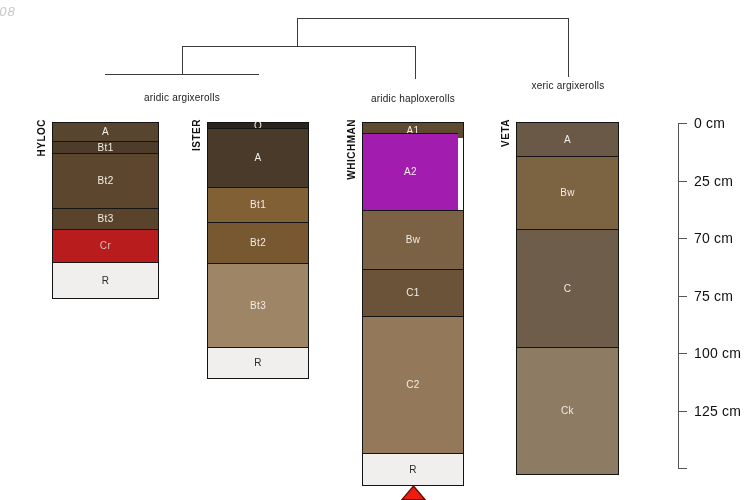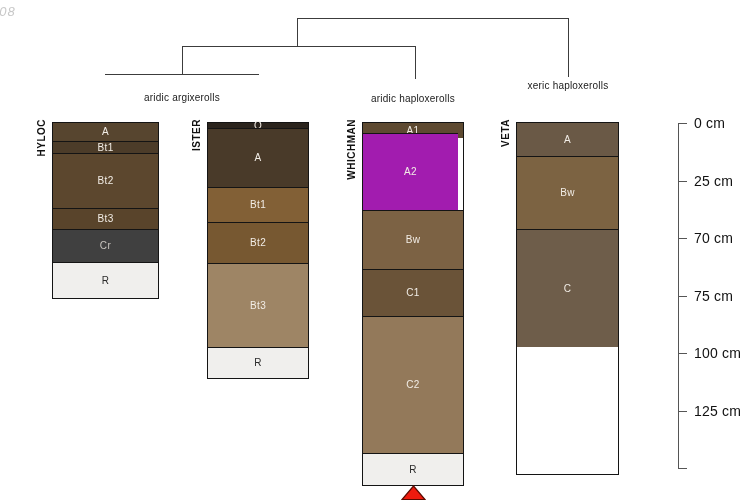--- a/index.html
+++ b/index.html
@@ -34,38 +34,38 @@
     <div class="dline" style="left:297px;top:18px;width:272px;height:1px;"></div>
     <div class="dline" style="left:297px;top:18px;width:1px;height:29px;"></div>
     <div class="dline" style="left:568px;top:18px;width:1px;height:59px;"></div>
     <div class="dline" style="left:182px;top:46px;width:234px;height:1px;"></div>
     <div class="dline" style="left:182px;top:46px;width:1px;height:29px;"></div>
     <div class="dline" style="left:415px;top:46px;width:1px;height:33px;"></div>
     <div class="dline" style="left:105px;top:74px;width:154px;height:1px;"></div>
 
     <div class="group-label" style="left:97px;top:92px;">aridic argixerolls</div>
     <div class="group-label" style="left:328px;top:93px;">aridic haploxerolls</div>
-    <div class="group-label" style="left:483px;top:80px;">xeric haploxerolls</div>
+    <div class="group-label" style="left:483px;top:80px;">xeric argixerolls</div>
   </div>
 
   <div id="profiles">
       <div class="profile-col" style="left: 52px; top: 122px; width: 107px; height: 177px;">
         <div class="horizon" style="top: 0px; width: 105px; height: 18px; background: rgb(87, 69, 47);">
           <span class="h-label" style="color: rgb(242, 237, 230);">A</span>
         </div>
         <div class="horizon sep" style="top: 18px; width: 105px; height: 12px; background: rgb(76, 60, 41);">
           <span class="h-label" style="color: rgb(242, 237, 230);">Bt1</span>
         </div>
         <div class="horizon sep" style="top: 30px; width: 105px; height: 55px; background: rgb(92, 71, 46);">
           <span class="h-label" style="color: rgb(242, 237, 230);">Bt2</span>
         </div>
         <div class="horizon sep" style="top: 85px; width: 105px; height: 21px; background: rgb(89, 68, 43);">
           <span class="h-label" style="color: rgb(242, 237, 230);">Bt3</span>
         </div>
-        <div class="horizon sep" style="top: 106px; width: 105px; height: 33px; background: #404040;">
+        <div class="horizon sep" style="top: 106px; width: 105px; height: 33px; background: #b91c1c;">
           <span class="h-label" style="color: rgb(201, 197, 191);">Cr</span>
         </div>
         <div class="horizon sep" style="top: 139px; width: 105px; height: 36px; background: rgb(240, 239, 237);">
           <span class="h-label" style="color: rgb(42, 42, 42);">R</span>
         </div>
       </div>
       <span class="profile-name" style="left: 36px; top: 119px;">HYLOC</span>
       <div class="profile-col" style="left: 207px; top: 122px; width: 102px; height: 257px;">
         <div class="horizon" style="top: 0px; width: 100px; height: 5px; background: rgb(43, 36, 29);">
           <span class="h-label" style="color: rgb(242, 237, 230);">O</span>
@@ -111,20 +111,23 @@
       <div class="profile-col" style="left: 516px; top: 122px; width: 103px; height: 353px;">
         <div class="horizon" style="top: 0px; width: 101px; height: 33px; background: rgb(106, 89, 70);">
           <span class="h-label" style="color: rgb(242, 237, 230);">A</span>
         </div>
         <div class="horizon sep" style="top: 33px; width: 101px; height: 73px; background: rgb(124, 99, 66);">
           <span class="h-label" style="color: rgb(242, 237, 230);">Bw</span>
         </div>
         <div class="horizon sep" style="top: 106px; width: 101px; height: 118px; background: rgb(110, 93, 74);">
           <span class="h-label" style="color: rgb(242, 237, 230);">C</span>
         </div>
+        <div class="horizon sep" style="top: 224px; width: 101px; height: 127px; background: rgb(141, 123, 100);">
+          <span class="h-label" style="color: rgb(242, 237, 230);">Ck</span>
+        </div>
       </div>
       <span class="profile-name" style="left: 500px; top: 119px;">VETA</span>
     </div>
 
   <div id="depth-axis">
     <div class="axis-line" style="left:678px;top:123px;width:1px;height:346px;"></div>
     <div id="ticks">
         <div class="tick-line" style="left: 678px; top: 123px; width: 9px;"></div>
         <div class="tick-label" style="left: 694px; top: 117px;">0 cm</div>
         <div class="tick-line" style="left: 678px; top: 181px; width: 9px;"></div>

